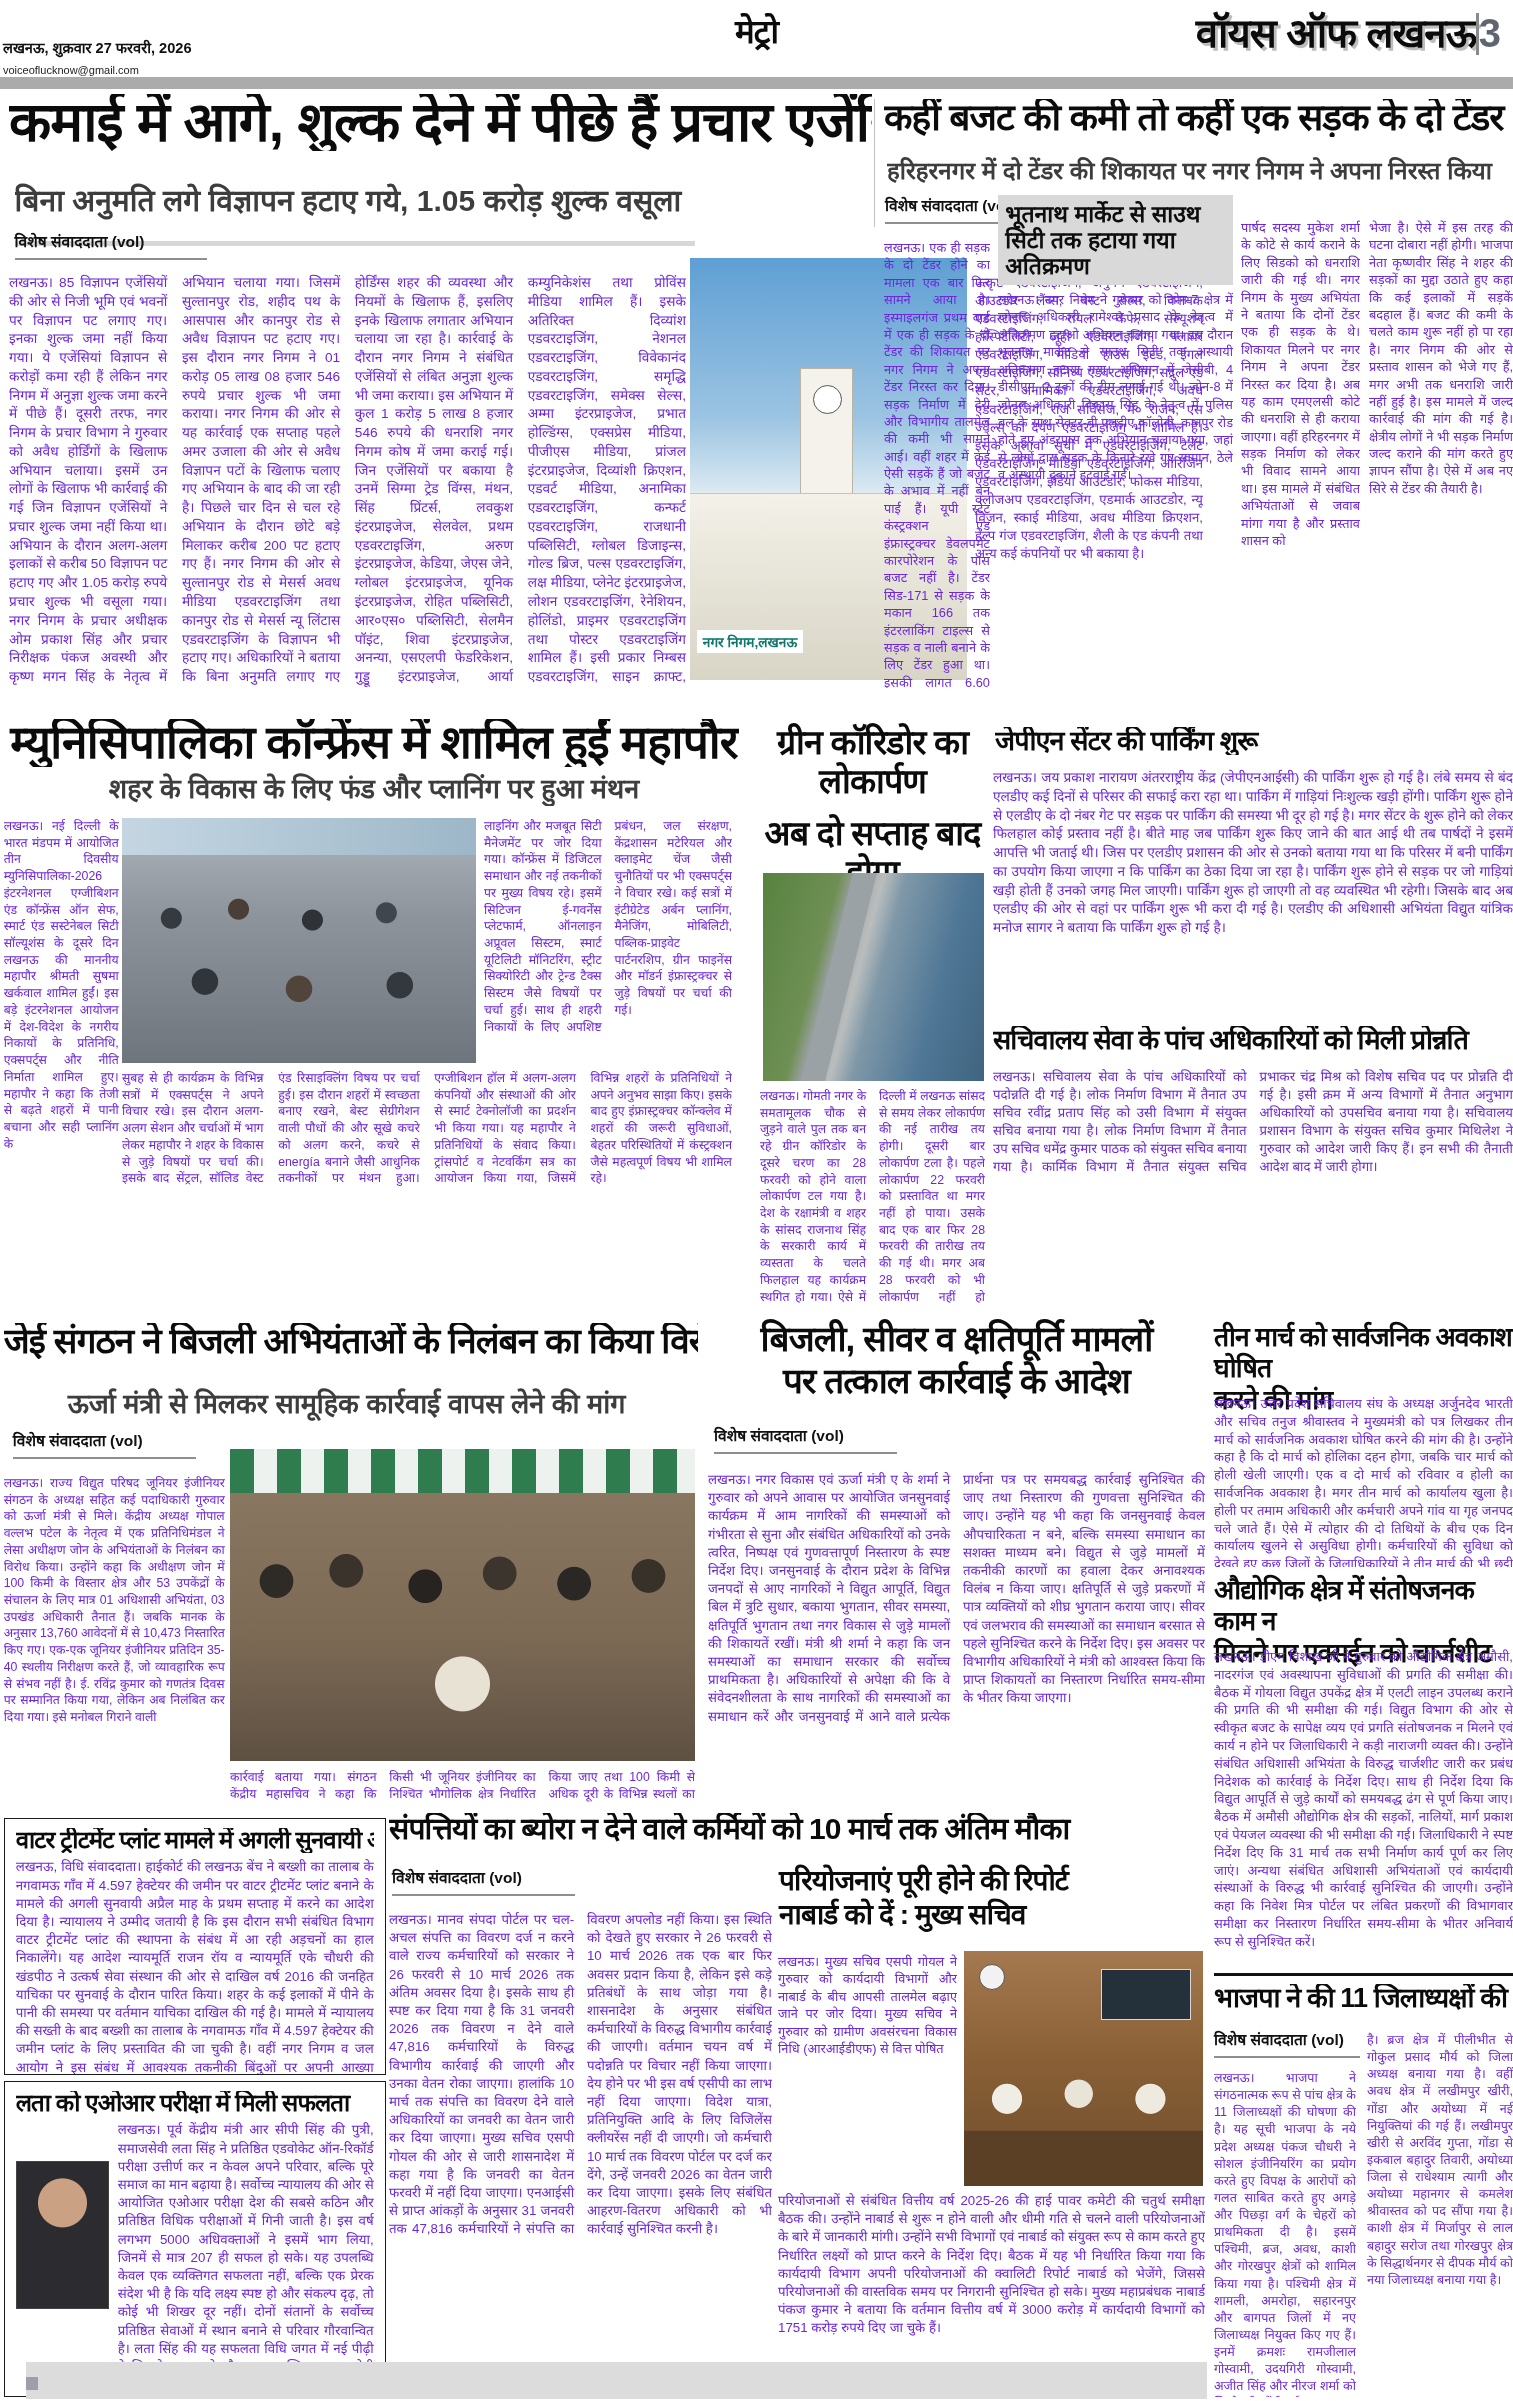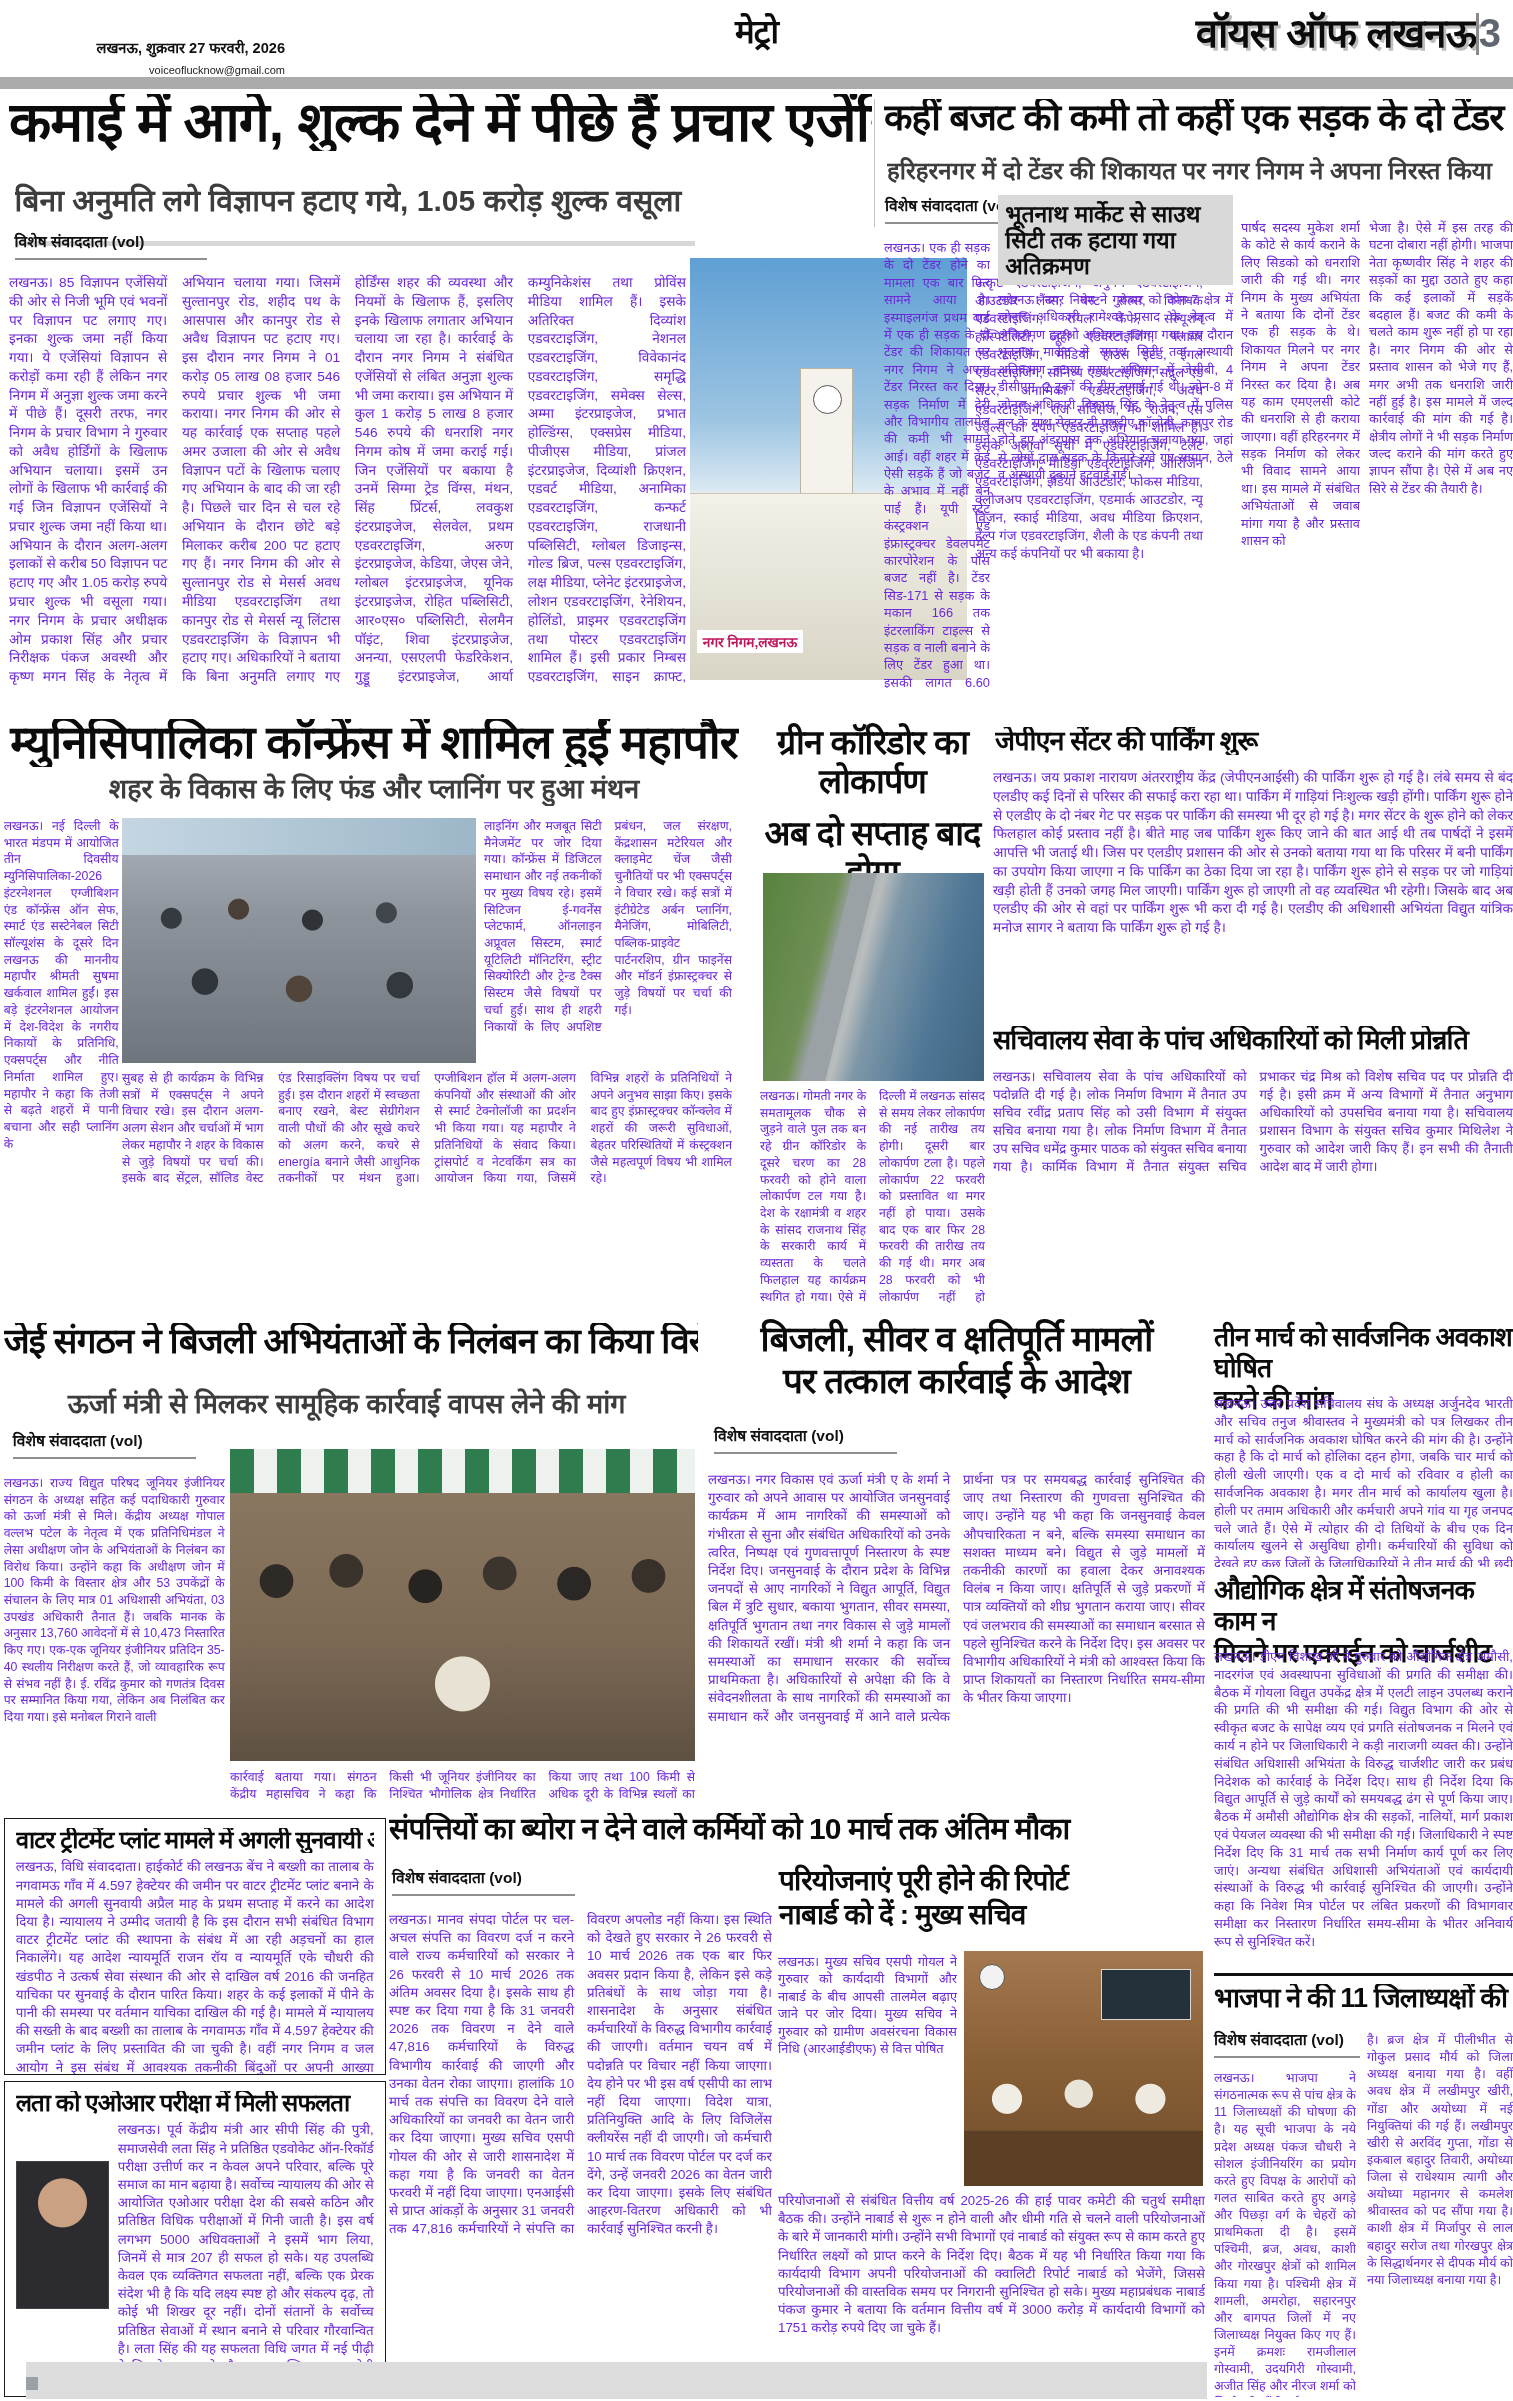--- a/index.html
+++ b/index.html
@@ -22,21 +22,21 @@
   .boxed{border:1.8px solid #1a1a1a;padding:9px 11px;box-sizing:border-box;overflow:hidden;}
   .graybox-title{background:#d9d9d9;font-weight:800;color:#0d0d0d;padding:5.5px 7.3px;line-height:1.15;}
   .vline{width:0.9px;background:#c2c2c2;}
   .hr-black{height:2.7px;background:#111;}
 </style>
 </head>
 <body>
 
 <div id="page">
 
-  <div class="abs" style="left:11px;top:37px;width:274px;text-align:right;">
+  <div class="abs" style="left:3px;top:37px;width:274px;">
     <div style="font-weight:700;font-size:14.6px;">लखनऊ, शुक्रवार 27 फरवरी, 2026</div>
     <div style="font-size:11px;color:#222;margin-top:7.3px;">voiceoflucknow@gmail.com</div>
   </div>
   <div class="abs hl center" style="left:574px;top:14.6px;width:365px;font-size:33px;">मेट्रो</div>
   <div class="abs" style="right:12.8px;top:12.8px;display:flex;align-items:center;gap:0;">
     <div class="hl" style="font-size:40px;text-shadow:2.7px 2.7px 0 #bdbdbd;">वॉयस ऑफ लखनऊ</div>
     <div style="width:2.7px;height:42px;background:#8a8a8a;"></div>
     <div class="hl" style="font-size:40px;color:#5f6670;">3</div>
   </div>
   <div class="abs graybar" style="left:0;top:77px;width:1513px;height:12px;"></div>
@@ -47,21 +47,21 @@
     <div class="byline">विशेष संवाददाता (vol)</div>
     <div class="byline-rule"></div>
   </div>
   <div class="abs body-text cols4" style="left:9px;top:274px;width:677px;height:418px;">लखनऊ। 85 विज्ञापन एजेंसियों की ओर से निजी भूमि एवं भवनों पर विज्ञापन पट लगाए गए। इनका शुल्क जमा नहीं किया गया। ये एजेंसियां विज्ञापन से करोड़ों कमा रही हैं लेकिन नगर निगम में अनुज्ञा शुल्क जमा करने में पीछे हैं। दूसरी तरफ, नगर निगम के प्रचार विभाग ने गुरुवार को अवैध होर्डिंगों के खिलाफ अभियान चलाया। इसमें उन लोगों के खिलाफ भी कार्रवाई की गई जिन विज्ञापन एजेंसियों ने प्रचार शुल्क जमा नहीं किया था। अभियान के दौरान अलग-अलग इलाकों से करीब 50 विज्ञापन पट हटाए गए और 1.05 करोड़ रुपये प्रचार शुल्क भी वसूला गया। नगर निगम के प्रचार अधीक्षक ओम प्रकाश सिंह और प्रचार निरीक्षक पंकज अवस्थी और कृष्ण मगन सिंह के नेतृत्व में अभियान चलाया गया। जिसमें सुल्तानपुर रोड, शहीद पथ के आसपास और कानपुर रोड से अवैध विज्ञापन पट हटाए गए। इस दौरान नगर निगम ने 01 करोड़ 05 लाख 08 हजार 546 रुपये प्रचार शुल्क भी जमा कराया। नगर निगम की ओर से यह कार्रवाई एक सप्ताह पहले अमर उजाला की ओर से अवैध विज्ञापन पटों के खिलाफ चलाए गए अभियान के बाद की जा रही है। पिछले चार दिन से चल रहे अभियान के दौरान छोटे बड़े मिलाकर करीब 200 पट हटाए गए हैं। नगर निगम की ओर से सुल्तानपुर रोड से मेसर्स अवध मीडिया एडवरटाइजिंग तथा कानपुर रोड से मेसर्स न्यू लिंटास एडवरटाइजिंग के विज्ञापन भी हटाए गए। अधिकारियों ने बताया कि बिना अनुमति लगाए गए होर्डिंग्स शहर की व्यवस्था और नियमों के खिलाफ हैं, इसलिए इनके खिलाफ लगातार अभियान चलाया जा रहा है। कार्रवाई के दौरान नगर निगम ने संबंधित एजेंसियों से लंबित अनुज्ञा शुल्क भी जमा कराया। इस अभियान में कुल 1 करोड़ 5 लाख 8 हजार 546 रुपये की धनराशि नगर निगम कोष में जमा कराई गई। जिन एजेंसियों पर बकाया है उनमें सिग्मा ट्रेड विंग्स, मंथन, सिंह प्रिंटर्स, लवकुश इंटरप्राइजेज, सेलवेल, प्रथम एडवरटाइजिंग, अरुण इंटरप्राइजेज, केडिया, जेएस जेने, ग्लोबल इंटरप्राइजेज, यूनिक इंटरप्राइजेज, रोहित पब्लिसिटी, आर०एस० पब्लिसिटी, सेलमैन पॉइंट, शिवा इंटरप्राइजेज, अनन्या, एसएलपी फेडरिकेशन, गुड्डू इंटरप्राइजेज, आर्या कम्युनिकेशंस तथा प्रोविंस मीडिया शामिल हैं। इसके अतिरिक्त दिव्यांश एडवरटाइजिंग, नेशनल एडवरटाइजिंग, विवेकानंद एडवरटाइजिंग, समृद्धि एडवरटाइजिंग, समेक्स सेल्स, अम्मा इंटरप्राइजेज, प्रभात होल्डिंग्स, एक्सप्रेस मीडिया, पीजीएस मीडिया, प्रांजल इंटरप्राइजेज, दिव्यांशी क्रिएशन, एडवर्ट मीडिया, अनामिका एडवरटाइजिंग, कन्फर्ट एडवरटाइजिंग, राजधानी पब्लिसिटी, ग्लोबल डिजाइन्स, गोल्ड ब्रिज, पल्स एडवरटाइजिंग, लक्ष मीडिया, प्लेनेट इंटरप्राइजेज, लोशन एडवरटाइजिंग, रेनेशियन, होलिंडो, प्राइमर एडवरटाइजिंग तथा पोस्टर एडवरटाइजिंग शामिल हैं। इसी प्रकार निम्बस एडवरटाइजिंग, साइन क्राफ्ट, एंटरप्राइज, रेनोवेशन, होल्डिंग, प्राइमर एडवरटाइजिंग, समीर एडवरटाइजिंग, स्काई मीडिया, अवध विज्ञापन, हर्ष एडवरटाइजिंग, मैड मैक्स एडवरटाइजिंग, पटेल इंडस्ट्री, ग्रीन एडवरटाइजिंग, एम मीडिया, अवध मीडिया, बालाजी ज्वेलर्स तथा दर्पण विज्ञापन पर भी बकाया है।</div>
 
   <div class="abs photo" style="left:690px;top:258px;width:277px;height:422px;background:linear-gradient(180deg,#5f9fd4 0%,#9cc4e2 38%,#d9e8f2 55%,#efefec 56%,#dcdcd4 100%);">
     <div class="abs" style="left:110px;top:110px;width:51px;height:164px;background:#f4f2ea;border:0.9px solid #b9b4a4;">
       <div class="abs" style="left:12px;top:16.4px;width:27px;height:27px;border-radius:50%;background:#fff;border:1.8px solid #555;"></div>
     </div>
     <div class="abs" style="left:0px;top:235px;width:277px;height:186px;background:linear-gradient(180deg,#f3f1e8,#d8d5c6);border-top:1.8px solid #c9c4b2;"></div>
-    <div class="abs" style="left:7.3px;top:372px;background:#ffffff;padding:1.8px 5.5px;font-weight:800;font-size:13.7px;color:#be185d;">नगर निगम,लखनऊ</div>
+    <div class="abs" style="left:7.3px;top:372px;background:#ffffff;padding:1.8px 5.5px;font-weight:800;font-size:13.7px;color:#0f766e;">नगर निगम,लखनऊ</div>
   </div>
   <div class="abs body-text" style="left:975px;top:274px;width:228px;height:418px;font-size:13.2px;">उत्कृष्ट एडवरटाइजिंग, अनुपम एडवरटाइजिंग, आउटडोर लैंब्स, बेस्ट सेल्स, विनायक एडवरटाइजिंग, रायल कैफे, सेल्यूशन हॉस्पिटैलिटी, जूही एडवरटाइजिंग, फ्लायर एडवरटाइजिंग, मीडिया हाउस इंटर्ड, ईगल एडवरटाइजिंग, सानिध्य एडवरटाइजिंग, सद्रुल एड सेंटर, अनामिका एडवरटाइजिंग, अवध एडवरटाइजिंग, राज सर्विसेज, मे० रोजन, एस ज्वेल्स का दर्पण एडवरटाइजिंग भी शामिल हैं। इसके अलावा सूची में एडवरटाइजिंग, टैलेंट एडवरटाइजिंग, मीडिया एडवरटाइजिंग, ओरिजिन एडवरटाइजिंग, इंडिया आउटडोर, फोकस मीडिया, क्लोजअप एडवरटाइजिंग, एडमार्क आउटडोर, न्यू विजन, स्काई मीडिया, अवध मीडिया क्रिएशन, हेल्प गंज एडवरटाइजिंग, शैली के एड कंपनी तथा अन्य कई कंपनियों पर भी बकाया है।</div>
   <div class="abs vline" style="left:874px;top:99px;height:128px;"></div>
 
   <div class="abs hl nowrap" style="left:884px;top:99px;width:630px;font-size:37px;">कहीं बजट की कमी तो कहीं एक सड़क के दो टेंडर</div>
   <div class="abs sub nowrap" style="left:887px;top:153px;width:626px;font-size:24px;">हरिहरनगर में दो टेंडर की शिकायत पर नगर निगम ने अपना निरस्त किया</div>
   <div class="abs" style="left:885px;top:194px;width:173px;">
     <div class="byline">विशेष संवाददाता (vol)</div>
     <div class="byline-rule"></div>
   </div>

